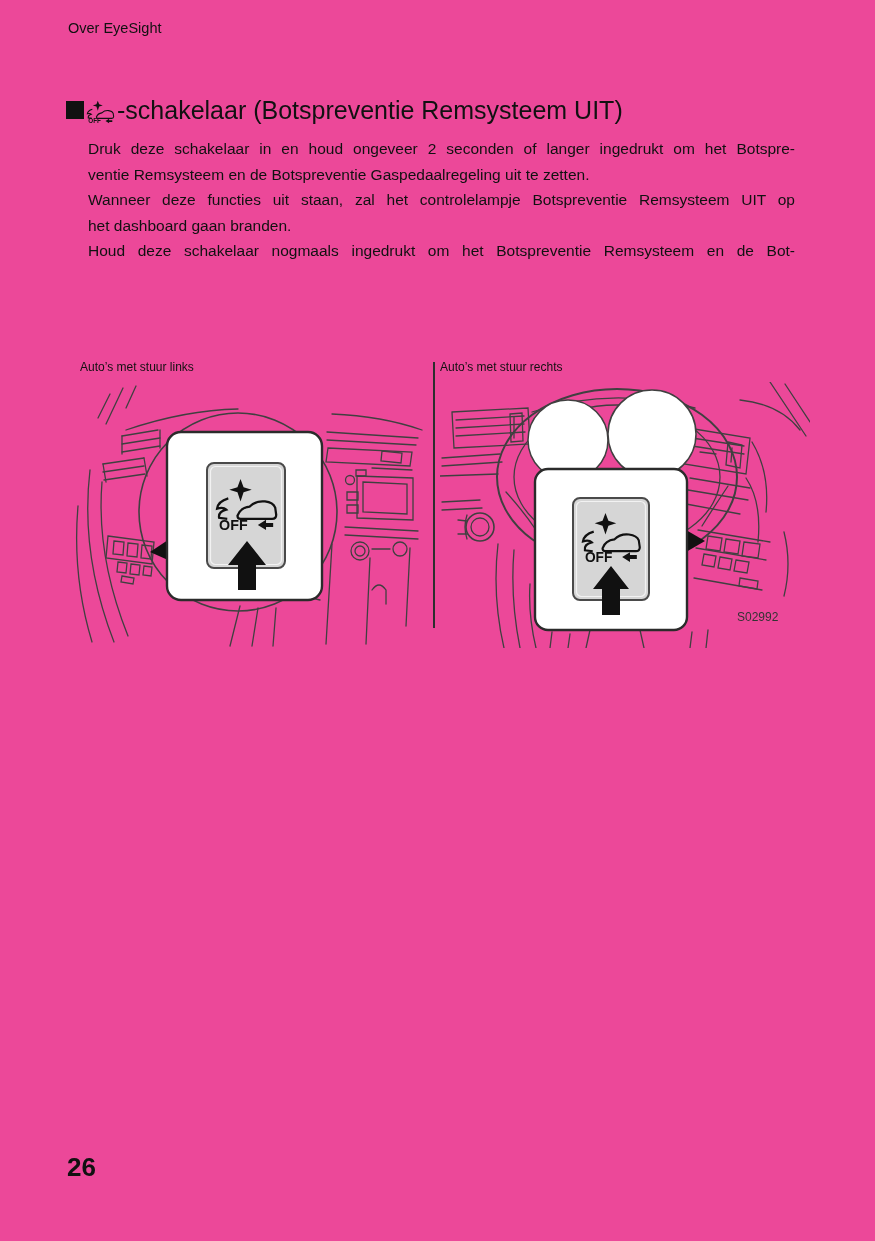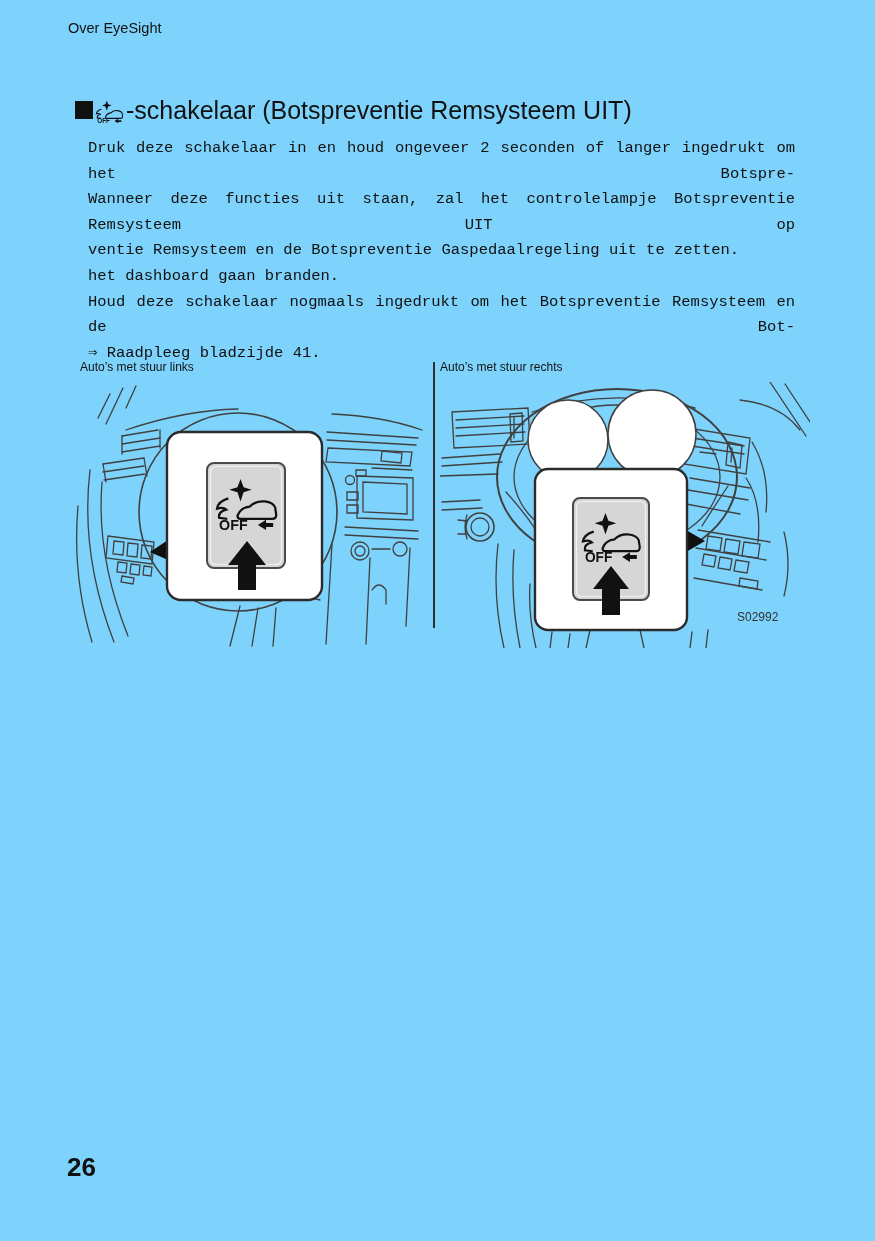--- a/index.html
+++ b/index.html
@@ -1,38 +1,37 @@
 <!DOCTYPE html>
 <html><head>
 <meta charset="utf-8">
 <style>
   * { margin: 0; padding: 0; box-sizing: border-box; }
   html, body { background: #fff; }
   .page {
     position: relative;
     width: 875px;
     height: 1241px;
-    background: #7dd3fc;
+    background: #ec4899;
     font-family: "Liberation Sans", sans-serif;
     color: #1a1a1a;
     overflow: hidden;
   }
   .running-header {
     position: absolute;
     left: 68px; top: 20px;
     font-size: 14.5px;
     color: #111;
   }
   .section-heading {
     position: absolute;
     left: 66px; top: 94px;
     display: flex;
     align-items: center;
     height: 32px;
-    margin-left: 9px;
   }
   .heading-square {
     width: 18px; height: 18px;
     background: #111;
     flex: 0 0 auto;
   }
   .heading-icon { flex: 0 0 auto; margin: 4px 2px 0 2px; }
   .heading-text {
     font-size: 25px;
     letter-spacing: 0px;
@@ -40,21 +39,21 @@
     white-space: nowrap;
   }
   .body-text {
     position: absolute;
     left: 88px; top: 136px;
     width: 707px;
     font-size: 15.5px;
     line-height: 25.6px;
     color: #111;
   }
-  .body-line { text-align: left; font-family: Liberation Mono, monospace; }
+  .body-line { text-align: left; }
   .body-line.j { text-align: justify; text-align-last: justify; }
   .figure-panel { position: absolute; left: 0; top: 352px; width: 875px; height: 300px; }
   .figure-divider {
     position: absolute;
     left: 433px; top: 10px;
     width: 2px; height: 266px;
     background: #2e2e2e;
   }
   .figure-caption {
     position: absolute;
@@ -100,25 +99,24 @@
       <path d="M14,20 Q4,23 3,30 Q9,28 12,31 Q4,33 5,39 L13,40" fill="none" stroke="#111" stroke-width="2.4"></path>
       <path d="M23,37 Q26,29 35,28 Q41,22 50,23 Q58,24 60,29 L61,36 Q61,40 57,40 L26,40 Q23,40 23,37 Z" fill="none" stroke="#111" stroke-width="2.4"></path>
       <text x="5" y="51" font-size="14" fill="#111">OFF</text>
       <path d="M43,46 L51,41 L51,44 L58,44 L58,48 L51,48 L51,51 Z" fill="#111"></path>
     </svg>
     <div class="heading-text">-schakelaar (Botspreventie Remsysteem UIT)</div>
   </div>
 
   <div class="body-text">
     <div class="body-line j">Druk deze schakelaar in en houd ongeveer 2 seconden of langer ingedrukt om het Botspre-</div>
+    <div class="body-line">ventie Remsysteem en de Botspreventie Gaspedaalregeling uit te zetten.</div>
     <div class="body-line j">Wanneer deze functies uit staan, zal het controlelampje Botspreventie Remsysteem UIT op</div>
-    <div class="body-line">ventie Remsysteem en de Botspreventie Gaspedaalregeling uit te zetten.</div>
     <div class="body-line">het dashboard gaan branden.</div>
     <div class="body-line j">Houd deze schakelaar nogmaals ingedrukt om het Botspreventie Remsysteem en de Bot-</div>
-    <div class="body-line">⇒ Raadpleeg bladzijde 41.</div>
   </div>
 
   <div class="figure-panel">
     <div class="figure-caption caption-left">Auto’s met stuur links</div>
     <div class="figure-caption caption-right">Auto’s met stuur rechts</div>
     <div class="figure-divider"></div>
 
     <svg class="illustration illustration-left" width="360" height="264" viewBox="0 0 360 264">
       <g stroke="#404040" stroke-width="1.3" fill="none" stroke-linecap="round">
 

